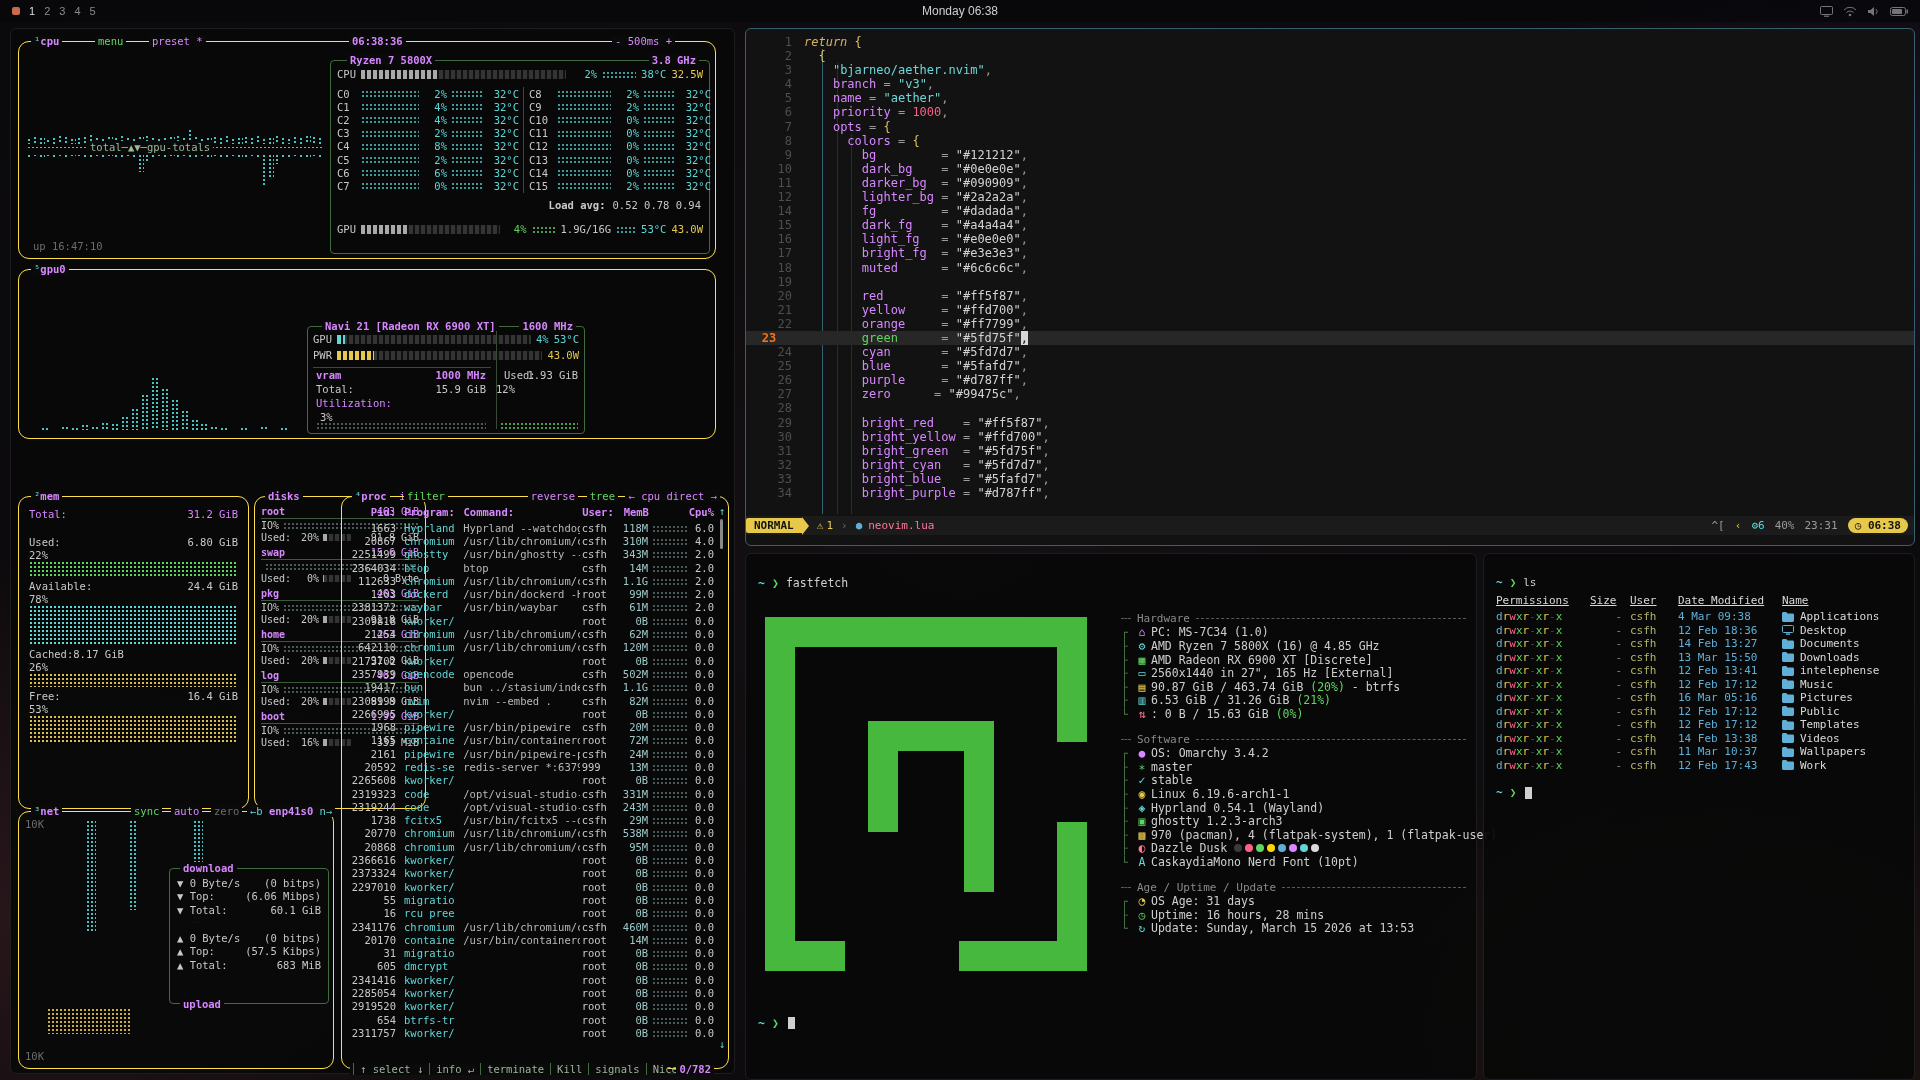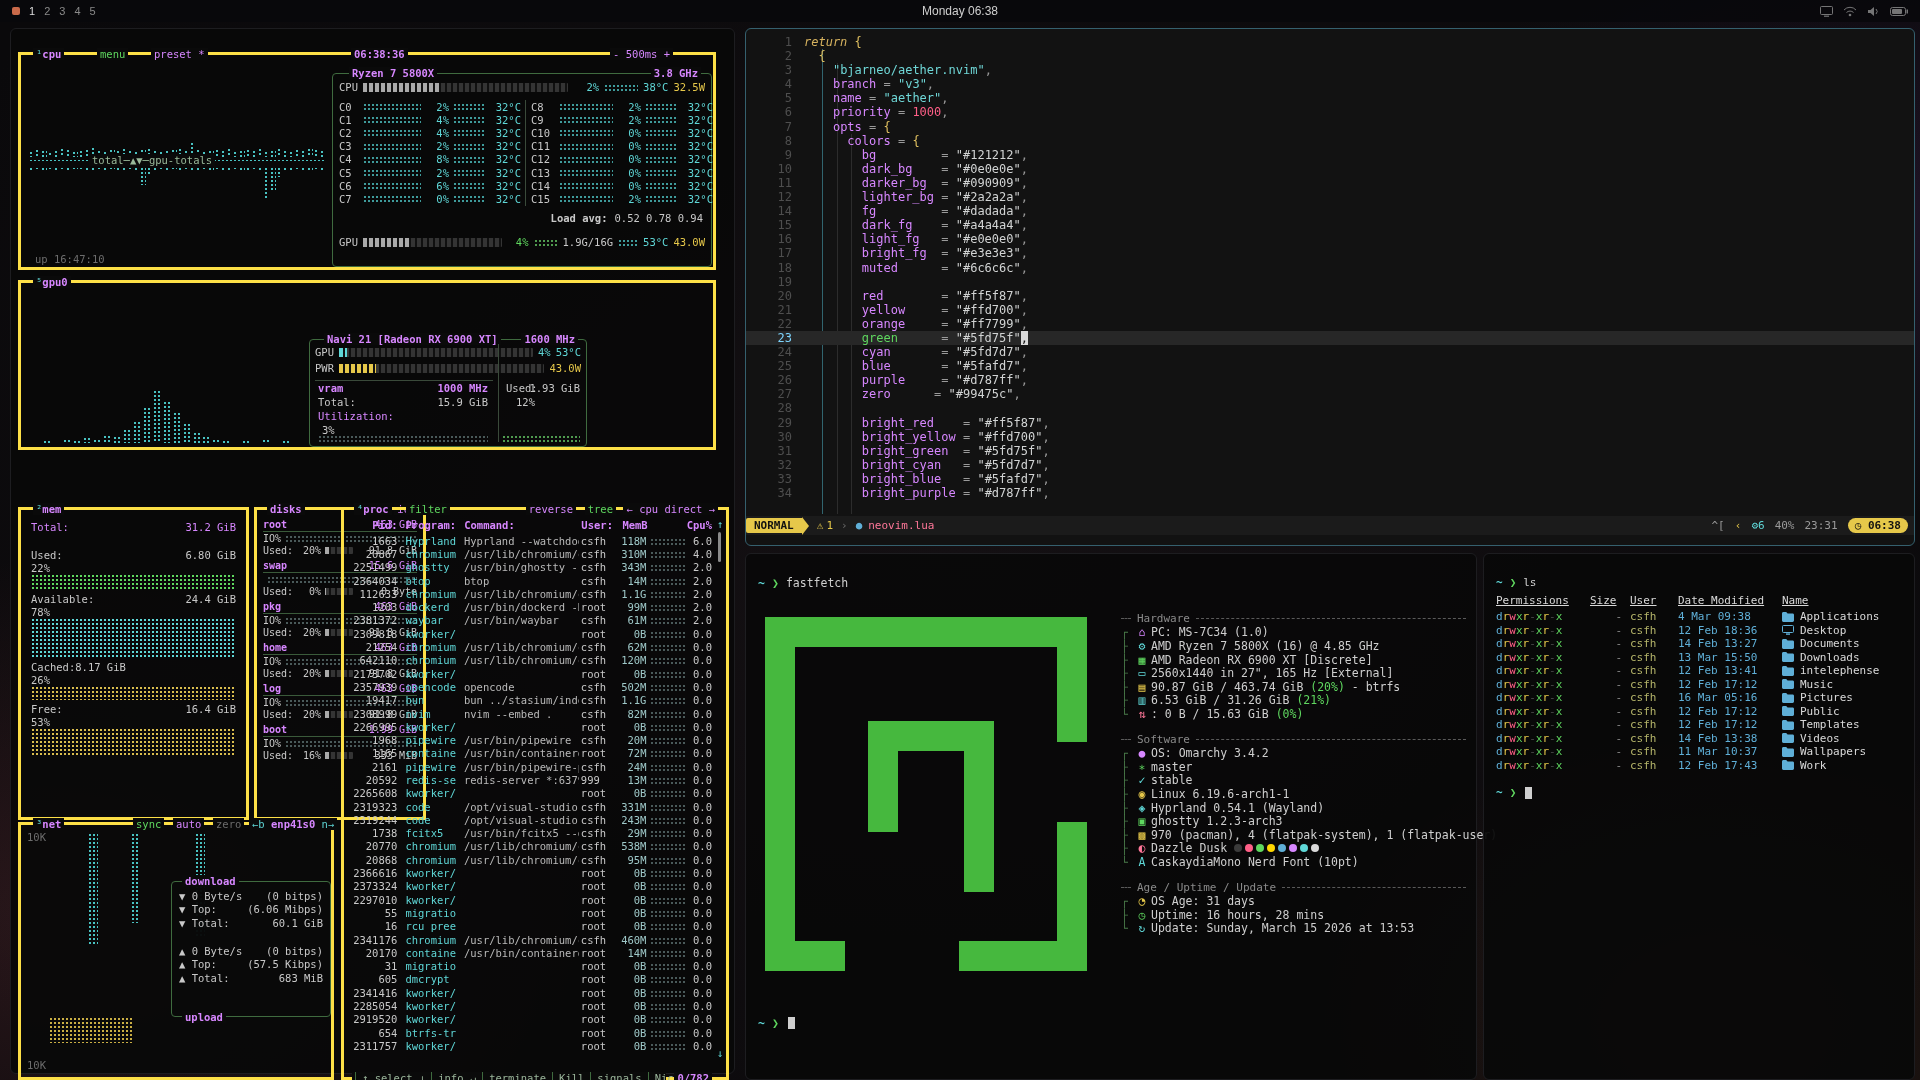--- a/index.html
+++ b/index.html
@@ -18,21 +18,21 @@
   .ws-dot{width:8px;height:8px;border-radius:2px;background:#c96a4a;}
   .ws-num{color:#8a8a8a;font-size:11px;}
   .ws-num.first{color:#dedede;}
   .topbar .center{position:absolute;left:0;right:0;text-align:center;pointer-events:none;color:#cfcfcf;}
   .topbar .right{display:flex;align-items:center;gap:10px;padding-right:12px;z-index:2;}
   .tico{opacity:.75}
   
   .win{position:absolute;background:rgba(9,9,9,.94);border:1px solid #1d1d20;border-radius:6px;box-sizing:border-box;}
   
   #btop{left:10px;top:28px;width:725px;height:1046px;font-size:10.5px;color:#c9c9c9;}
-  .panel{position:absolute;border:3px solid #fde047;border-radius:0;box-sizing:border-box;margin-top:11px;}
+  .panel{position:absolute;border:1px solid #fde047;border-radius:11px;box-sizing:border-box;}
   .ptab{position:absolute;top:-7px;background:#0a0a0a;padding:0 3px;font-size:10.5px;line-height:12px;white-space:pre;}
   .pbot{position:absolute;bottom:-7px;background:#0a0a0a;padding:0 3px;font-size:10.5px;line-height:12px;white-space:pre;}
   .purple{color:#d787ff;} .green{color:#5fd75f;} .cyan{color:#5fd7d7;} .yellow{color:#e6c84a;}
   .dim{color:#6c6c6c;} .white{color:#c9c9c9;} .pink{color:#ff7799;}
   .sup{color:#5fd7d7;}
   .graph{display:flex;align-items:flex-end;gap:1px;position:absolute;}
   .graph.hang{align-items:flex-start;}
   .gcol{flex:1;background-image:radial-gradient(#49c2c2 1px, transparent 1.25px);background-size:4px 4px;}
   .graph.hang .gcol{background-position:left top;}
   .dotline{background-image:radial-gradient(#49c2c2 1px, transparent 1.25px);background-size:4px 3px;height:4px;}
@@ -59,21 +59,21 @@
   .pc-cmd{width:126px;margin-left:2px;color:#b9b9b9;overflow:hidden;}
   .pc-user{width:34px;margin-left:2px;color:#c9c9c9;}
   .pc-mem{width:38px;text-align:right;color:#9fc9c9;}
   .pc-dots{width:38px;margin-left:4px;}
   .pc-cpu{width:28px;text-align:right;color:#c9c9c9;}
   
   #nvim{left:745px;top:28px;width:1170px;height:518px;background:#121212;border:1px solid #35606e;}
   .nvline{display:flex;height:14.1px;font-size:12px;line-height:14.1px;}
   .nvline .ln{width:46px;text-align:right;padding-right:12px;color:#4e4e4e;flex:none;}
   .nvline[data-cur] {background:#272727;}
-  .nvline[data-cur] .ln{color:#7dd3fc;font-weight:normal;}
+  .nvline[data-cur] .ln{color:#f97316;font-weight:bold;text-align:center;}
   .codeseg{white-space:pre;}
   [data-c="kw"]{color:#d7b35f;font-style:italic;}
   [data-c="br"]{color:#e0c060;}
   [data-c="key"]{color:#d787ff;}
   [data-c="str"]{color:#6fd7d7;}
   [data-c="hex"]{color:#d2d4d4;}
   [data-c="num"]{color:#ff5f87;}
   [data-c="op"],[data-c="pl"]{color:#9a9a9a;}
   [data-c="ws"]{color:#dadada;}
   [data-c="curkey"]{color:#5fd75f;}
@@ -484,21 +484,21 @@
       </div>
       <div class="row" style="position:absolute;left:8px;top:56px;width:170px;justify-content:space-between;">
         <span class="white">Total:</span>
         <span class="white">15.9 GiB</span>
       </div>
       <span class="purple" style="position:absolute;left:8px;top:70px;">Utilization:</span>
       <span class="white" style="position:absolute;left:12px;top:84px;">3%</span>
       <div style="position:absolute;left:188px;top:4px;bottom:4px;border-left:1px solid #3a4a3a;"></div>
       <span class="white" style="position:absolute;left:196px;top:42px;">Used:</span>
       <span class="white" style="position:absolute;right:6px;top:42px;">1.93 GiB</span>
-      <span class="white" style="position:absolute;left:206px;top:56px;">12%</span>
+      <span class="white" style="position:absolute;left:188px;top:56px;">12%</span>
       <span class="dotspan" style="position:absolute;left:8px;bottom:4px;width:170px;"></span>
       <span class="dotspan greenish" style="position:absolute;left:192px;right:6px;bottom:4px;"></span>
     </div>
   </div>
 
   <div class="panel" style="left:7px;top:467px;width:231px;height:313px;">
     <span class="ptab" style="left:12px"><span class="sup">²</span><span class="purple" style="font-weight:bold">mem</span></span>
     <div style="position:absolute;left:10px;right:10px;top:10px;display:flex;flex-direction:column;gap:2px;">
       <div data-cls="purple">
         <div class="row" style="justify-content:space-between;height:13px;">

